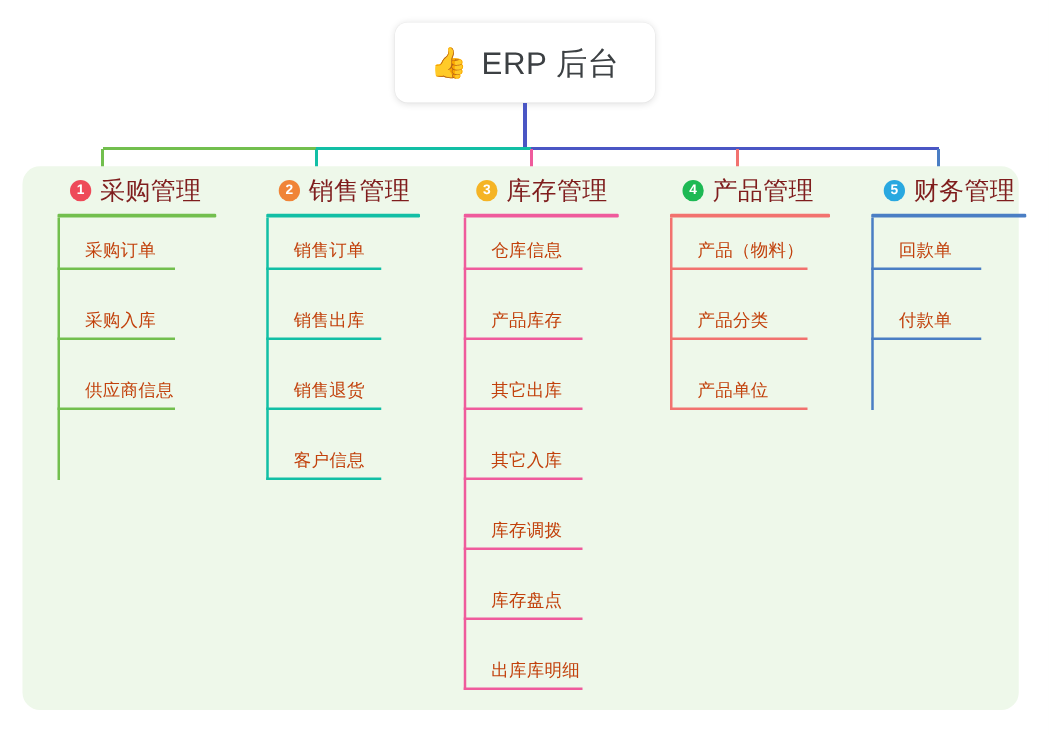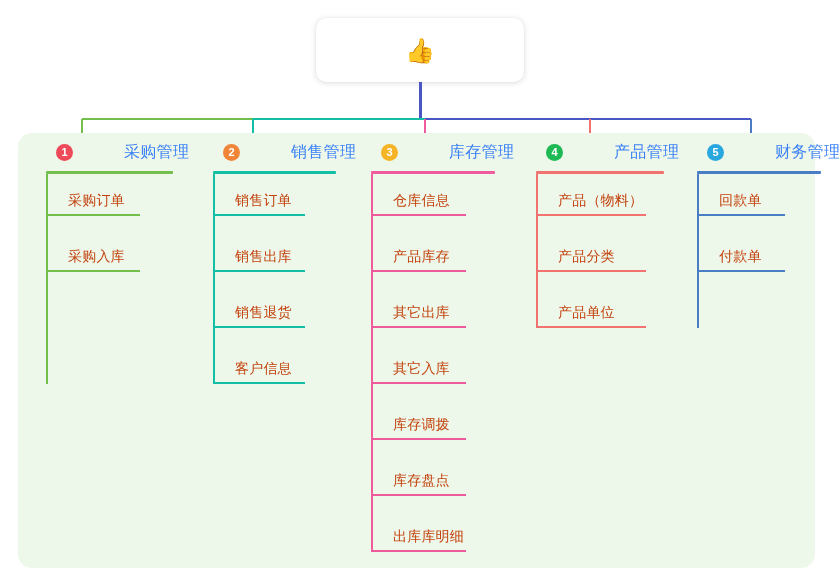--- a/index.html
+++ b/index.html
@@ -89,25 +89,24 @@
     height: 17px;
     border-radius: 50%;
     color: #ffffff;
     font-size: 11px;
     line-height: 17px;
     text-align: center;
     font-weight: 600;
     flex: 0 0 auto;
   }
   .col-name {
-    font-size: 16px;
-    color: #3b82f6;
+    font-size: 20px;
+    color: #7f1d1d;
     white-space: nowrap;
     letter-spacing: 0.3px;
-    margin-left: 44px;
   }
   .col-underline {
     height: 3px;
     border-radius: 1px;
     margin-left: 12px;
   }
 
   
   .items {
     position: relative;
@@ -139,20 +138,21 @@
     left: 0;
     bottom: 14px;
     height: 2px;
   }
 </style>
 </head>
 <body>
 
 <div class="root-node">
   <span class="root-emoji">👍</span>
+  <span class="root-title">ERP 后台</span>
 </div>
 
 <svg class="connector-svg" id="connector-svg" viewBox="0 0 839 588">
     <line x1="420" y1="82" x2="420" y2="119" stroke="#4a56c4" stroke-width="3" shape-rendering="crispEdges"></line>
     <line x1="82" y1="119" x2="253" y2="119" stroke="#72bf4e" stroke-width="2.6" shape-rendering="crispEdges"></line>
     <line x1="253" y1="119" x2="425" y2="119" stroke="#12bfa5" stroke-width="2.6" shape-rendering="crispEdges"></line>
     <line x1="425" y1="119" x2="751" y2="119" stroke="#4a56c4" stroke-width="2.6" shape-rendering="crispEdges"></line>
     <line x1="82" y1="119" x2="82" y2="150" stroke="#72bf4e" stroke-width="2.6" shape-rendering="crispEdges"></line>
     <line x1="253" y1="119" x2="253" y2="150" stroke="#12bfa5" stroke-width="2.6" shape-rendering="crispEdges"></line>
     <line x1="425" y1="119" x2="425" y2="150" stroke="#ef5b9c" stroke-width="2.6" shape-rendering="crispEdges"></line>
@@ -172,20 +172,24 @@
       <div class="items">
         <div class="spine" style="background: rgb(114, 191, 78); height: 210px;"></div>
         <div class="item">
           <span class="item-label">采购订单</span>
           <div class="item-rule" style="background: rgb(114, 191, 78); width: 94px;"></div>
         </div>
         <div class="item">
           <span class="item-label">采购入库</span>
           <div class="item-rule" style="background: rgb(114, 191, 78); width: 94px;"></div>
         </div>
+        <div class="item">
+          <span class="item-label">供应商信息</span>
+          <div class="item-rule" style="background: rgb(114, 191, 78); width: 94px;"></div>
+        </div>
       </div>
     </div>
     <div class="column" style="left: 183px; width: 146px;">
       <div class="col-head">
         <span class="badge" style="background: rgb(240, 132, 55);">2</span>
         <span class="col-name">销售管理</span>
       </div>
       <div class="col-underline" style="background: rgb(18, 191, 165); width: 123px;"></div>
       <div class="items">
         <div class="spine" style="background: rgb(18, 191, 165); height: 210px;"></div>

